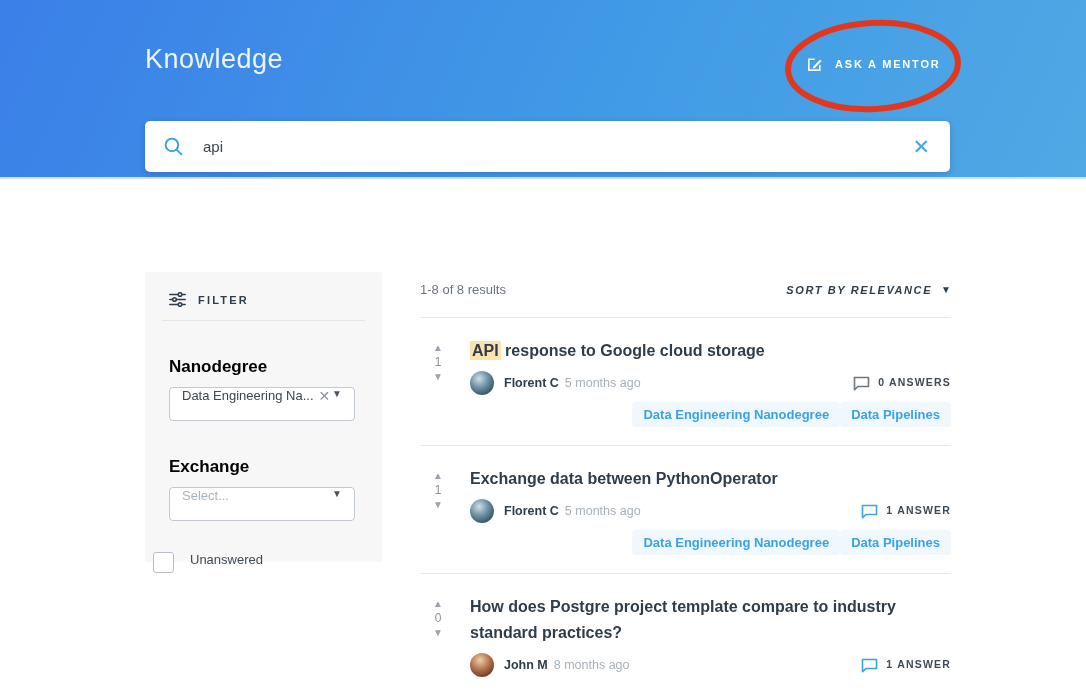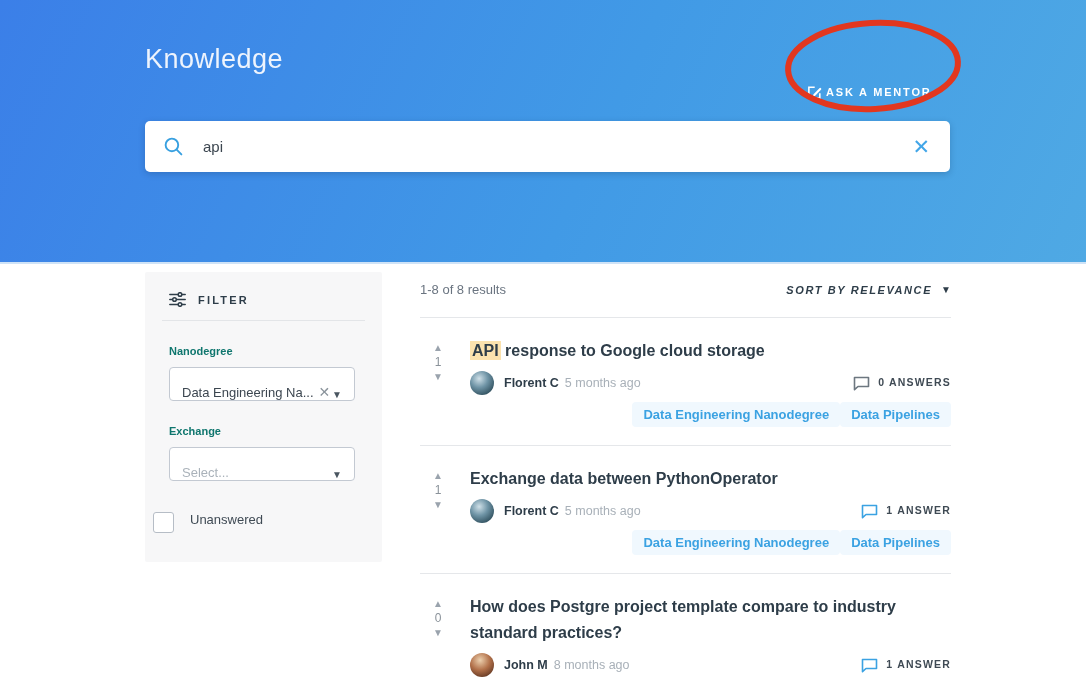--- a/index.html
+++ b/index.html
@@ -7,31 +7,31 @@
   body {
     font-family: "Liberation Sans", "DejaVu Sans", sans-serif;
     background: #ffffff;
     position: relative;
     overflow: hidden;
     color: #2e3d49;
   }
 
   
   .header {
-    position: absolute; left: 0; top: 0; width: 1086px; height: 264px;
+    position: absolute; left: 0; top: 0; width: 1086px; height: 179px;
     background: linear-gradient(115deg, #3b7fe8 0%, #419ae6 55%, #4fa9e4 100%);
     border-bottom: 2px solid #cfe3f7;
   }
   .page-title {
     position: absolute; left: 145px; top: 44px;
     font-size: 27px; font-weight: 400; color: #eef4fd; letter-spacing: 0.5px;
   }
   .ask-btn {
     position: absolute; left: 806px; top: 50px; height: 28px;
-    display: flex; align-items: center; gap: 3px; cursor: pointer; margin-top: 28px;
+    display: flex; align-items: center; gap: 12px; cursor: pointer;
   }
   .ask-btn .label {
     color: #ffffff; font-size: 11px; font-weight: bold; letter-spacing: 1.8px;
   }
   .annotation-ellipse {
     position: absolute; left: 778px; top: 16px; width: 190px; height: 100px;
     pointer-events: none;
   }
 
   
@@ -56,27 +56,27 @@
     background: #f7f7f8; border-radius: 2px;
   }
   .filter-head {
     display: flex; align-items: center; gap: 12px; padding: 20px 24px 13px 24px;
   }
   .filter-head .label {
     font-size: 11px; font-weight: bold; letter-spacing: 2.2px; color: #2e3d49;
   }
   .filter-divider { border-top: 1px solid #e3e5e8; margin: 0 17px; }
   .field-label {
-    font-size: 11px; font-weight: bold; color: #0f766e;
-    margin: 24px 0 0 24px;
+    font-size: 17px; font-weight: bold; color: #000000;
+    margin: 36px 0 0 24px;
   }
   .dropdown {
     margin: 10px 0 0 24px; width: 186px; height: 34px;
     background: #ffffff; border: 1px solid #c3c9d2; border-radius: 4px;
-    display: flex; align-items: flex-end; padding: 0 12px; cursor: pointer;
+    display: flex; align-items: flex-start; padding: 0 12px; cursor: pointer;
   }
   .dropdown .value { font-size: 13px; color: #3c4650; white-space: nowrap; }
   .dropdown .value.placeholder { color: #aab2ba; }
   .chip-x { font-size: 14px; color: #8a939b; margin-left: 5px; cursor: pointer; }
   .dd-caret { margin-left: auto; font-size: 10px; color: #4a5560; }
   .checkbox-row {
     display: flex; margin: 31px 0 0 8px; cursor: pointer;
   }
   .checkbox {
     width: 21px; height: 21px; background: #ffffff;

